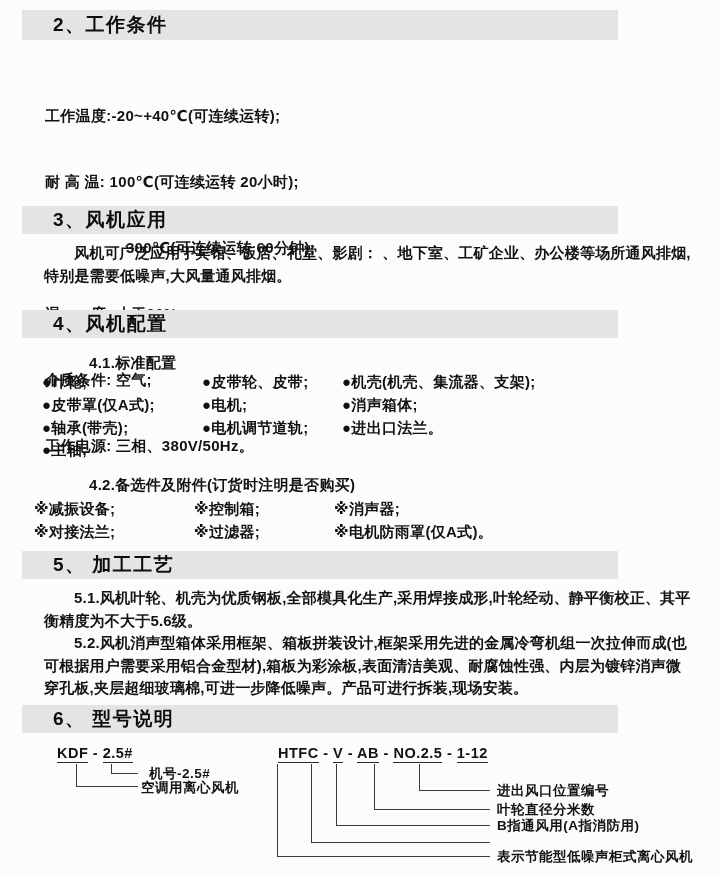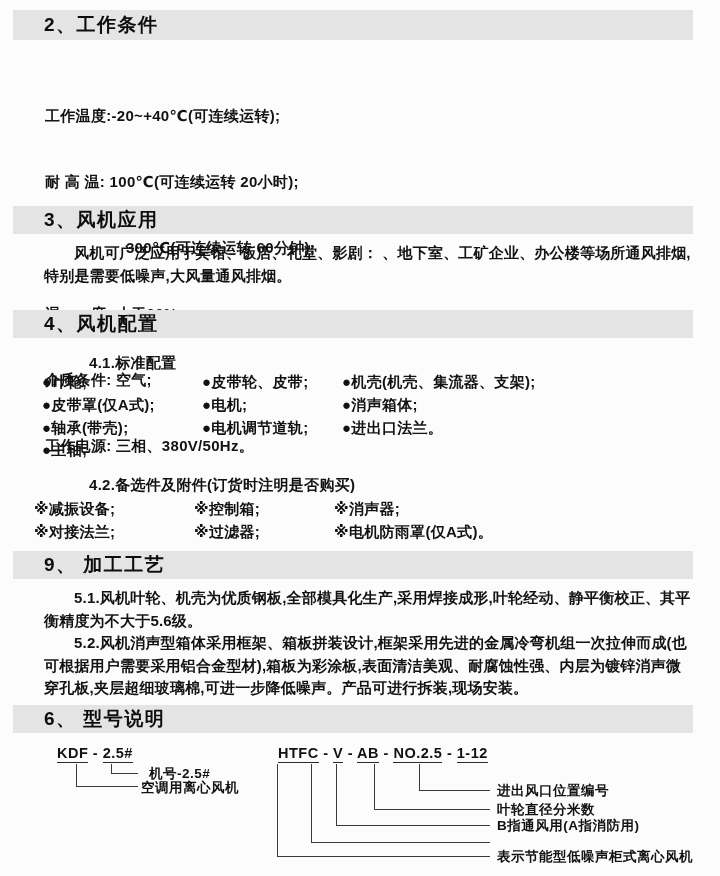--- a/index.html
+++ b/index.html
@@ -3,21 +3,21 @@
 <meta charset="utf-8">
 <style>
   html,body{margin:0;padding:0;}
   body{
     width:720px;height:876px;position:relative;overflow:hidden;
     background:#fcfcfc;color:#121212;
     font-family:"Liberation Sans","DejaVu Sans",sans-serif;
     font-weight:bold;
   }
   .bar{
-    position:absolute;left:13px;width:680px;background:#e4e4e4;
+    position:absolute;left:22px;width:596px;background:#e4e4e4;
     display:flex;align-items:center;
   }
   .bar-title{
     padding-left:31px;font-size:19px;font-weight:bold;letter-spacing:1.5px;color:#0d0d0d;
   }
   .cond-lines{
     position:absolute;left:45px;top:61px;font-size:15px;line-height:22px;
     white-space:pre;letter-spacing:0.3px;
   }
   .para{
@@ -79,21 +79,21 @@
 <div class="grid3" style="left:34px;top:498px;width:640px;">
   <div>※减振设备;</div>
   <div>※控制箱;</div>
   <div>※消声器;</div>
   <div>※对接法兰;</div>
   <div>※过滤器;</div>
   <div>※电机防雨罩(仅A式)。</div>
 </div>
 
 <div class="bar" style="top:551px;height:28px;">
-  <span class="bar-title">9、 加工工艺</span>
+  <span class="bar-title">5、 加工工艺</span>
 </div>
 <div style="position:absolute;left:44px;top:587px;width:650px;">
   <p class="para">5.1.风机叶轮、机壳为优质钢板,全部模具化生产,采用焊接成形,叶轮经动、静平衡校正、其平衡精度为不大于5.6级。</p>
   <p class="para">5.2.风机消声型箱体采用框架、箱板拼装设计,框架采用先进的金属冷弯机组一次拉伸而成(也可根据用户需要采用铝合金型材),箱板为彩涂板,表面清洁美观、耐腐蚀性强、内层为镀锌消声微穿孔板,夹层超细玻璃棉,可进一步降低噪声。产品可进行拆装,现场安装。</p>
 </div>
 
 <div class="bar" style="top:705px;height:28px;">
   <span class="bar-title">6、 型号说明</span>
 </div>
 

